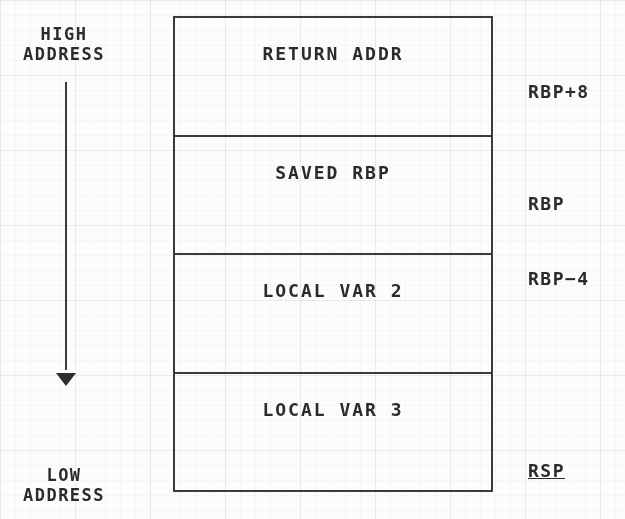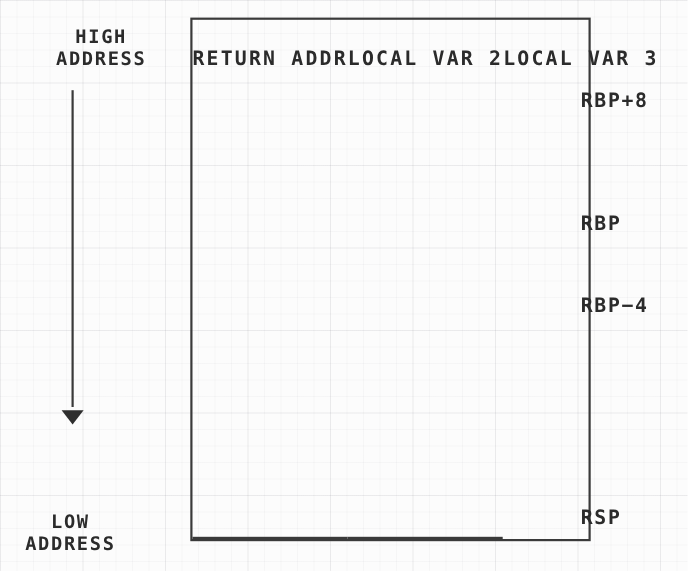--- a/index.html
+++ b/index.html
@@ -26,21 +26,21 @@
   .addr-label {
     position: absolute;
     left: 2px;
     width: 124px;
     text-align: center;
     font-size: 17px;
     font-weight: bold;
     letter-spacing: 1.5px;
     line-height: 20px;
   }
-  .addr-label.high { top: 24px; margin-left: 28px; }
+  .addr-label.high { top: 24px; }
   .addr-label.low  { top: 424px; margin-top: 41px; }
 
   
   .arrow-line {
     position: absolute;
     left: 65px;
     top: 82px;
     width: 2px;
     height: 288px;
     background: #3a3a3a;
@@ -54,26 +54,26 @@
     border-left: 10px solid transparent;
     border-right: 10px solid transparent;
     border-top: 13px solid #2e2e2e;
   }
 
   
   .stack {
     position: absolute;
     left: 173px;
     top: 16px;
-    width: 364px;
+    width: 320px;
     height: 476px;
     box-sizing: border-box;
     border: 2px solid #3a3a3a;
     display: flex;
-    flex-direction: row;
+    flex-direction: column;
   }
   .cell {
     flex: 1 1 0;
     box-sizing: border-box;
     border-bottom: 2px solid #3a3a3a;
     display: flex;
     justify-content: center;
     align-items: flex-start;
     padding-top: 27px;
   }
@@ -94,21 +94,21 @@
     font-weight: bold;
     letter-spacing: 1.5px;
     line-height: 18px;
     white-space: nowrap;
     margin-top: 39px;
   }
   .offset.o0 { top: 44px; }
   .offset.o1 { top: 156px; }
   .offset.o2 { top: 231px; }
   .offset.o3 { top: 329px; }
-  .offset.o4 { top: 423px; }
+  .offset.o4 { top: 423px; text-decoration: underline; }
 </style>
 </head>
 <body>
 
 <div class="canvas">
 
   <div class="addr-label high">
     <div>HIGH</div>
     <div>ADDRESS</div>
   </div>
@@ -119,20 +119,23 @@
   <div class="addr-label low">
     <div>LOW</div>
     <div>ADDRESS</div>
   </div>
 
   <div class="stack">
     <div class="cell">
       <span class="cell-label">RETURN ADDR</span>
     </div>
     <div class="cell">
+      <span class="cell-label">SAVED RBP</span>
+    </div>
+    <div class="cell">
       <span class="cell-label">LOCAL VAR 2</span>
     </div>
     <div class="cell">
       <span class="cell-label">LOCAL VAR 3</span>
     </div>
   </div>
 
   <div class="offset o0">RBP+8</div>
   <div class="offset o1">RBP</div>
   <div class="offset o2">RBP−4</div>

